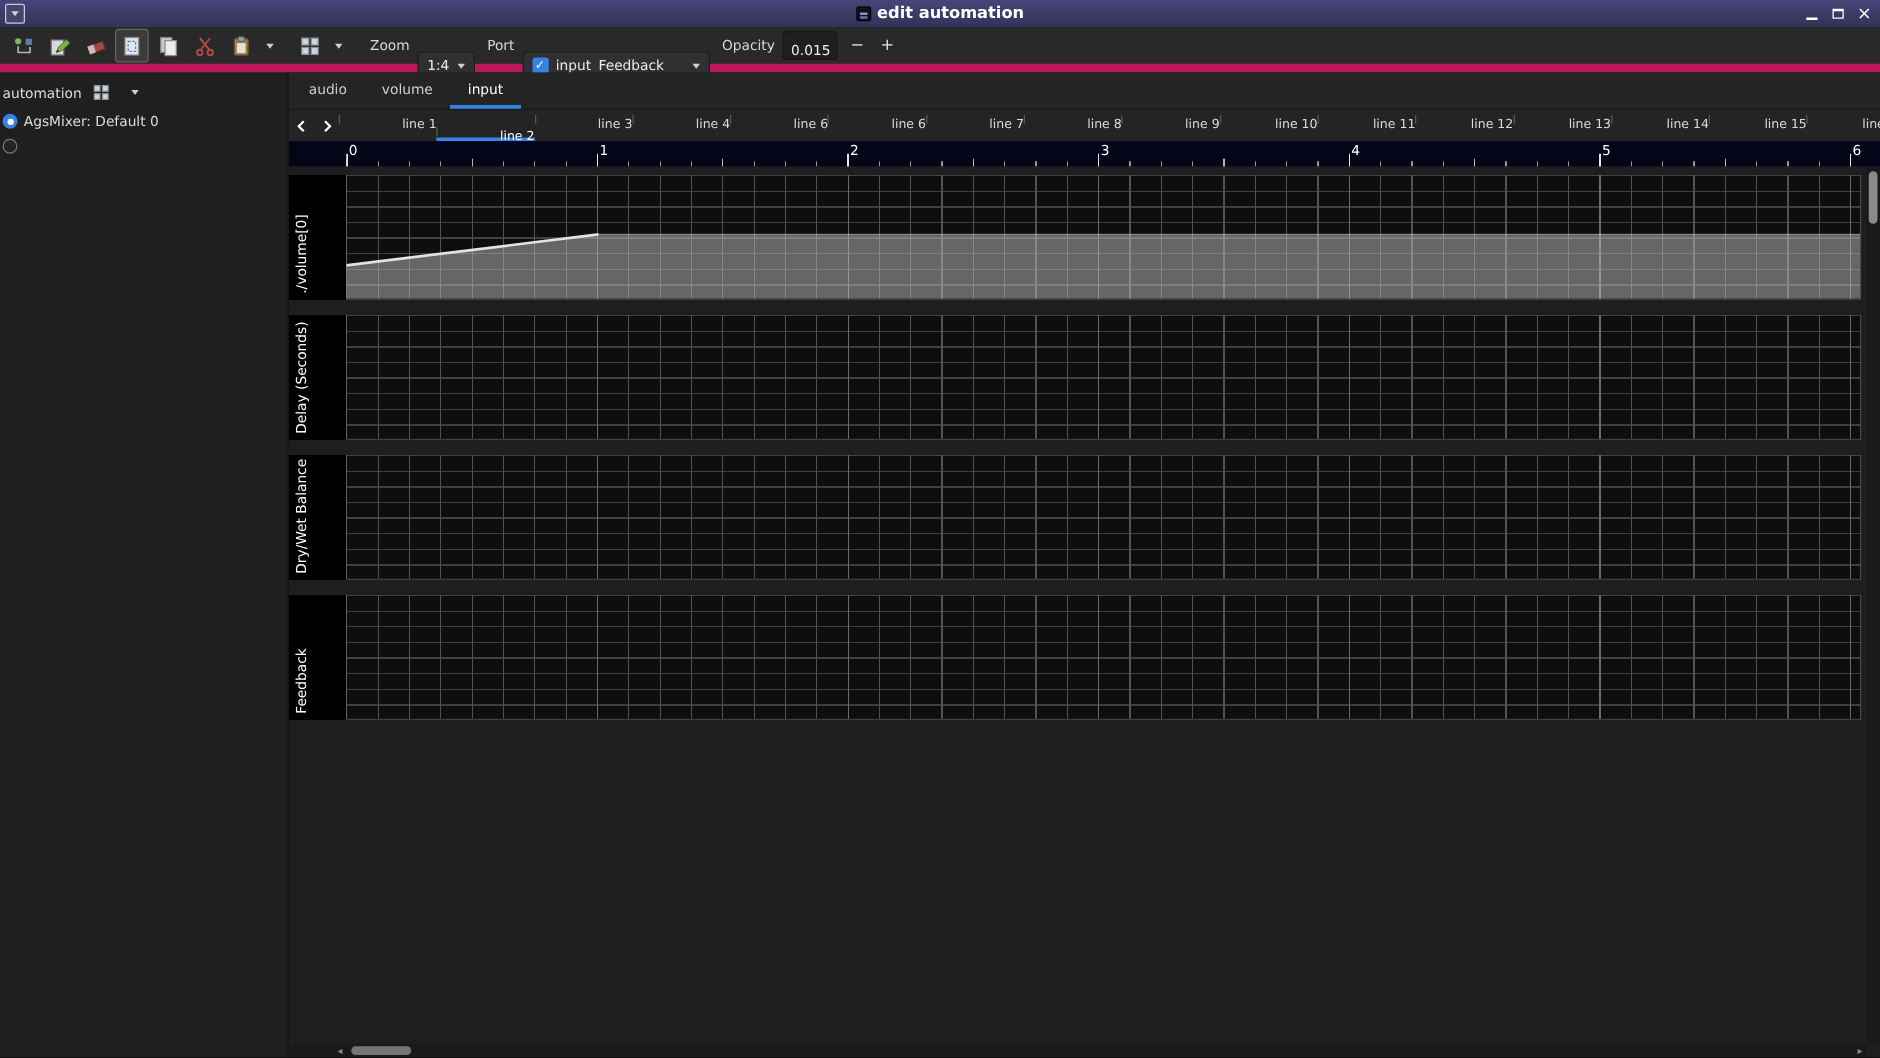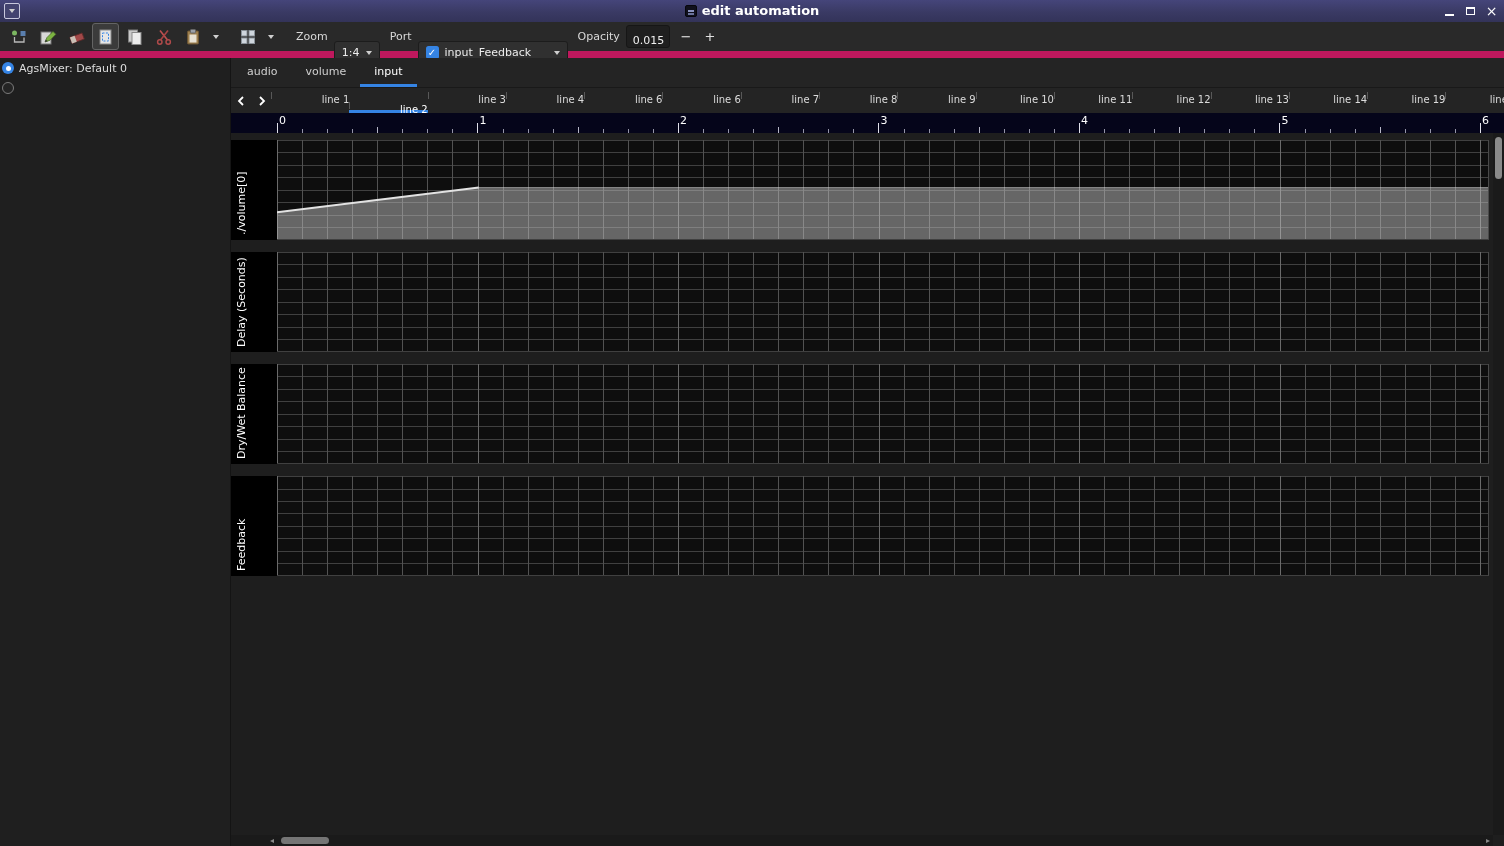--- a/index.html
+++ b/index.html
@@ -249,20 +249,32 @@
       <span>−</span>
     </div>
     <div class="spin-btn">
       <span>+</span>
     </div>
   </div>
 
   <div class="body">
 
     <div class="sidebar">
+      <div class="automation-row">
+        <span>automation</span>
+        <span style="display:flex;">
+          <svg width="14" height="14">
+            <rect x="1.5" y="1.5" width="4.5" height="4.5" fill="#cfd6dd" stroke="#8a9299"></rect>
+            <rect x="8" y="1.5" width="4.5" height="4.5" fill="#cfd6dd" stroke="#8a9299"></rect>
+            <rect x="1.5" y="8" width="4.5" height="4.5" fill="#cfd6dd" stroke="#8a9299"></rect>
+            <rect x="8" y="8" width="4.5" height="4.5" fill="#cfd6dd" stroke="#8a9299"></rect>
+          </svg>
+        </span>
+        <span class="caret small" style="margin-left:8px;"></span>
+      </div>
       <div class="machine-row">
         <span class="radio checked"></span>
         <span>AgsMixer: Default 0</span>
       </div>
       <div class="machine-row">
         <span class="radio unchecked"></span>
         <span></span>
       </div>
     </div>
 
@@ -294,21 +306,21 @@
         <div class="ltab">line 6</div>
         <div class="ltab">line 6</div>
         <div class="ltab">line 7</div>
         <div class="ltab">line 8</div>
         <div class="ltab">line 9</div>
         <div class="ltab">line 10</div>
         <div class="ltab">line 11</div>
         <div class="ltab">line 12</div>
         <div class="ltab">line 13</div>
         <div class="ltab">line 14</div>
-        <div class="ltab">line 19</div>
+        <div class="ltab">line 15</div>
         <div class="ltab">line 16</div>
       </div>
 
       <div class="ruler">
         <div class="ruler-scale"></div>
         <span class="ruler-num" style="left:48px;">0</span>
         <span class="ruler-num" style="left:248.5px;">1</span>
         <span class="ruler-num" style="left:449px;">2</span>
         <span class="ruler-num" style="left:649.5px;">3</span>
         <span class="ruler-num" style="left:850px;">4</span>

